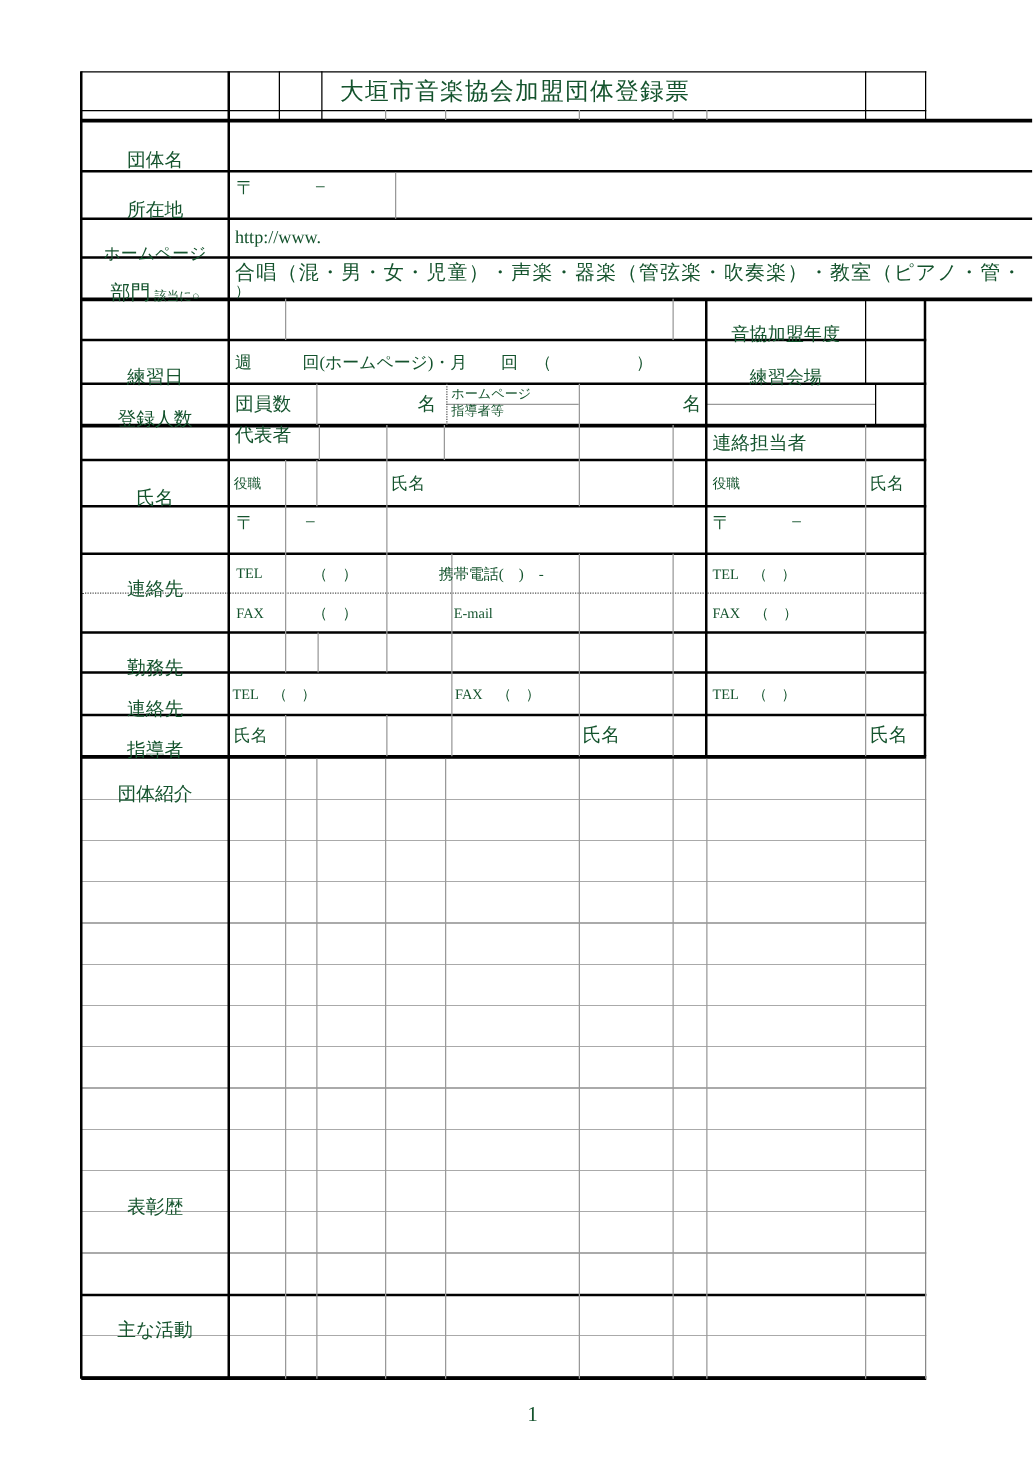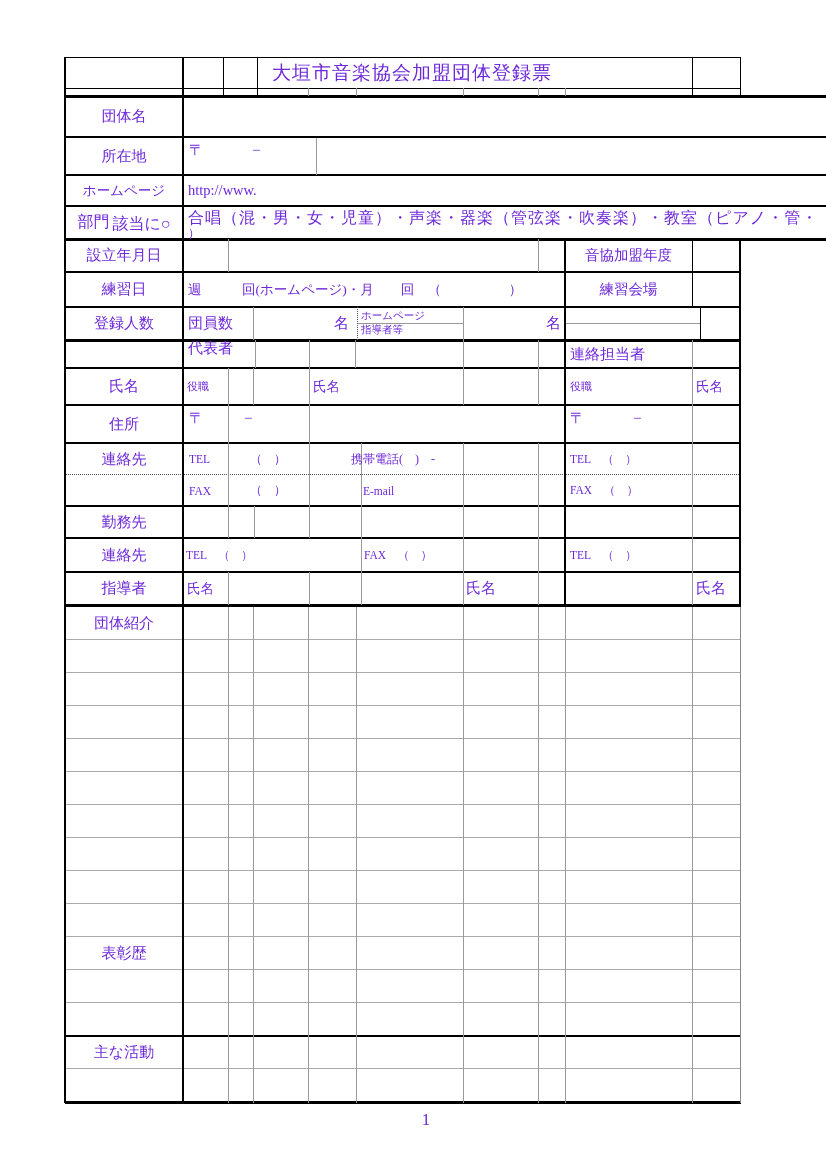--- a/index.html
+++ b/index.html
@@ -1,22 +1,22 @@
 <!DOCTYPE html>
 <html><head>
 <meta charset="utf-8">
 <style>
   html,body{margin:0;padding:0;background:#fff;}
   .sheet{position:relative;width:826px;height:1170px;background:#fff;overflow:hidden;
-         font-family:"Liberation Serif","DejaVu Serif",serif;color:#6d28d9;}
+         font-family:"Liberation Serif","DejaVu Serif",serif;color:#14532d;}
   .ln{position:absolute;background:#000;}
   .lng{position:absolute;background:#999;}
   .dot-h{position:absolute;border-top:1px dotted #555;height:0;}
   .dot-v{position:absolute;border-left:1px dotted #555;width:0;}
-  .cellc{position:absolute;display:flex;align-items:center;justify-content:center;text-align:center;}
+  .cellc{position:absolute;display:flex;align-items:center;justify-content:center;text-align:center;margin-top:12px;}
   .txt{position:absolute;display:flex;align-items:center;white-space:pre;}
   .grid{position:absolute;left:65px;top:607px;width:676px;height:496px;
         background:repeating-linear-gradient(to bottom,transparent 0,transparent 32px,#aaa 32px,#aaa 33px);}
   .sm{font-size:10.5px;line-height:14px;}
   .clip{overflow:hidden;white-space:nowrap;}
 </style>
 </head>
 <body>
 
 <div class="sheet">
@@ -100,26 +100,25 @@
   <div class="txt" style="left:189px;top:140px;height:20px;font-size:15px">
     <span>〒</span>
     <span style="margin-left:48px">−</span>
   </div>
 
   <div class="cellc" style="left:65px;top:175px;width:118px;height:31px;font-size:13.5px">ホームページ</div>
   <div class="txt" style="left:188px;top:175px;height:31px;font-size:14.5px">http://www.</div>
 
   <div class="cellc" style="left:65px;top:206px;width:118px;height:33px">
     <span style="font-size:16px">部門</span>
-    <span style="font-size:16px;margin-left:3px;margin-top:4px">該当に○</span>
+    <span style="font-size:10px;margin-left:3px;margin-top:4px">該当に○</span>
   </div>
   <div class="txt clip" style="left:188px;top:207px;width:638px;height:22px;font-size:16px;letter-spacing:1px">合唱（混・男・女・児童）・声楽・器楽（管弦楽・吹奏楽）・教室（ピアノ・管・</div>
   <div class="txt" style="left:188px;top:227px;height:13px;font-size:12px">）</div>
 
-  <div class="cellc" style="left:65px;top:239px;width:118px;height:33px;font-size:15px">設立年月日</div>
   <div class="cellc" style="left:565px;top:239px;width:127px;height:33px;font-size:14.5px">音協加盟年度</div>
 
   <div class="cellc" style="left:65px;top:272px;width:118px;height:35px;font-size:15px">練習日</div>
   <div class="txt" style="left:188px;top:272px;height:35px;font-size:13.5px">週　　　回(ホームページ)・月　　回　（　　　　　）</div>
   <div class="cellc" style="left:565px;top:272px;width:127px;height:35px;font-size:14.5px">練習会場</div>
 
   <div class="cellc" style="left:65px;top:307px;width:118px;height:33px;font-size:15px">登録人数</div>
   <div class="txt" style="left:188px;top:307px;height:33px;font-size:15px">団員数</div>
   <div class="txt" style="left:334px;top:307px;height:33px;font-size:15px">名</div>
   <div style="position:absolute;left:361px;top:309px" class="sm">
@@ -130,21 +129,20 @@
 
   <div class="txt" style="left:188px;top:340px;height:16px;font-size:15px">代表者</div>
   <div class="txt" style="left:570px;top:340px;height:28px;font-size:15px">連絡担当者</div>
 
   <div class="cellc" style="left:65px;top:368px;width:118px;height:37px;font-size:15px">氏名</div>
   <div class="txt" style="left:187px;top:368px;height:37px;font-size:11px">役職</div>
   <div class="txt" style="left:313px;top:368px;height:37px;font-size:13.5px">氏名</div>
   <div class="txt" style="left:570px;top:368px;height:37px;font-size:11px">役職</div>
   <div class="txt" style="left:696px;top:368px;height:37px;font-size:13.5px">氏名</div>
 
-  <div class="cellc" style="left:65px;top:405px;width:118px;height:38px;font-size:15px">住所</div>
   <div class="txt" style="left:189px;top:408px;height:20px;font-size:15px">
     <span>〒</span>
     <span style="margin-left:40px">−</span>
   </div>
   <div class="txt" style="left:570px;top:408px;height:20px;font-size:15px">
     <span>〒</span>
     <span style="margin-left:48px">−</span>
   </div>
 
   <div class="cellc" style="left:65px;top:443px;width:118px;height:32px;font-size:15px">連絡先</div>

